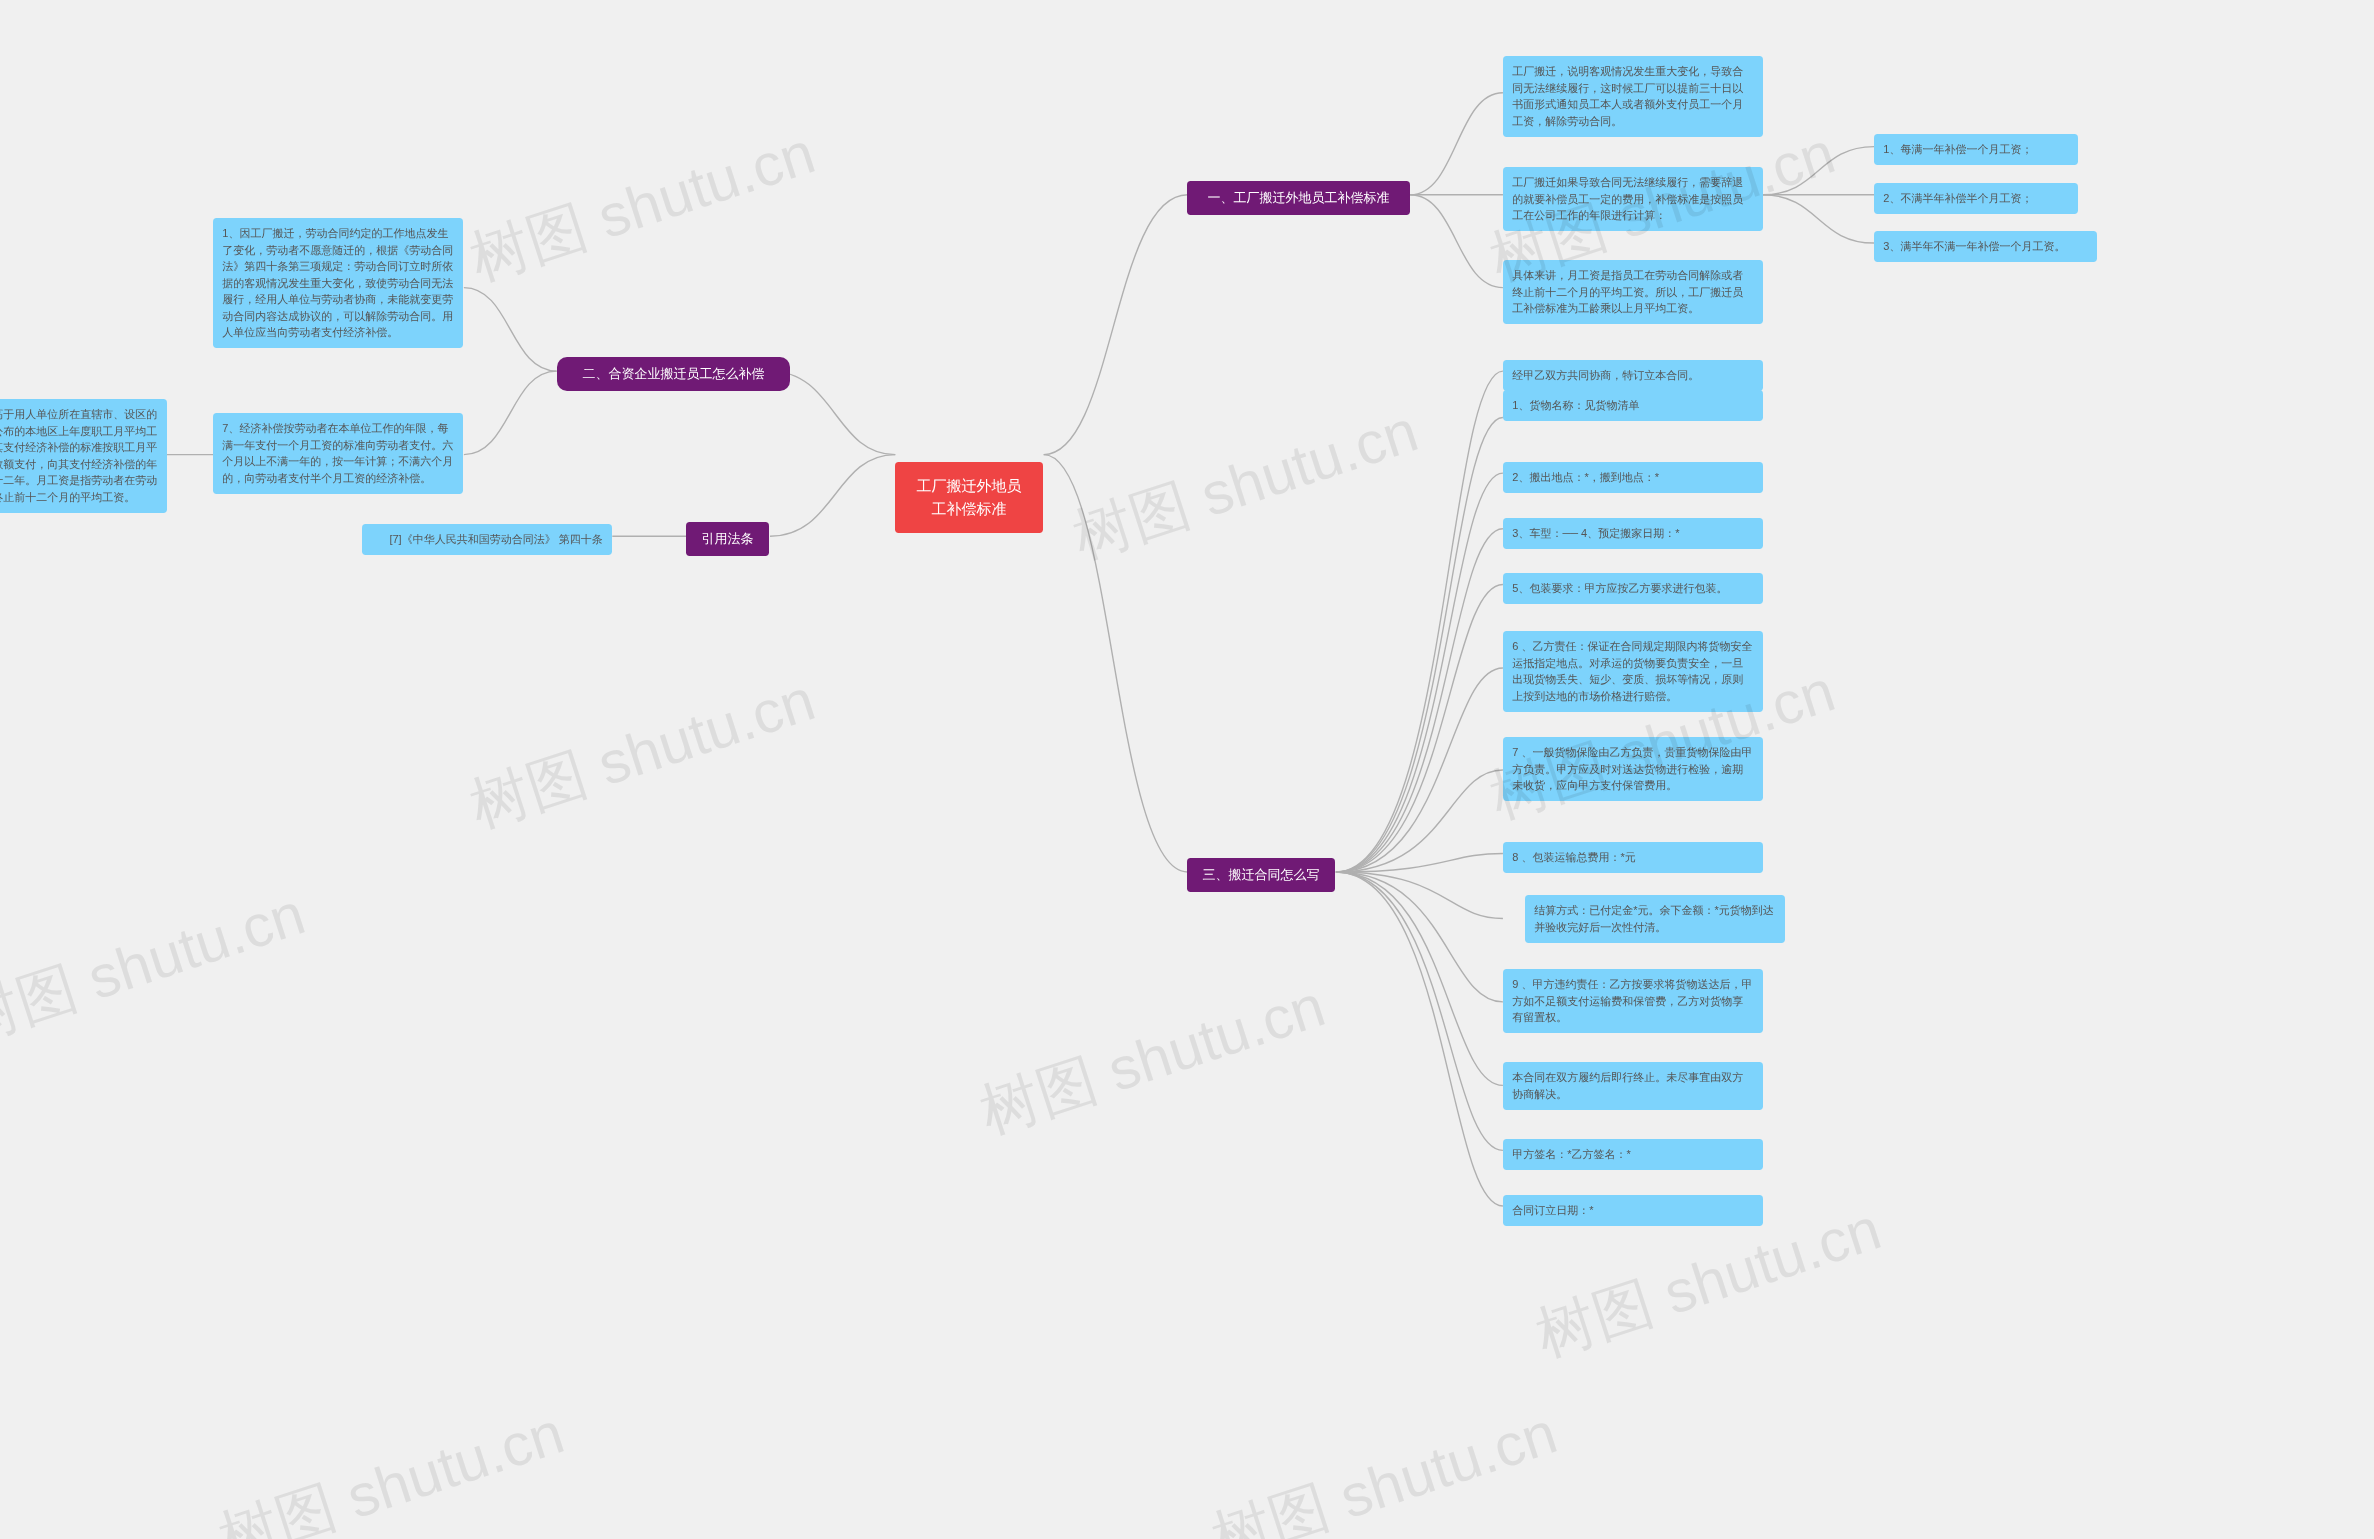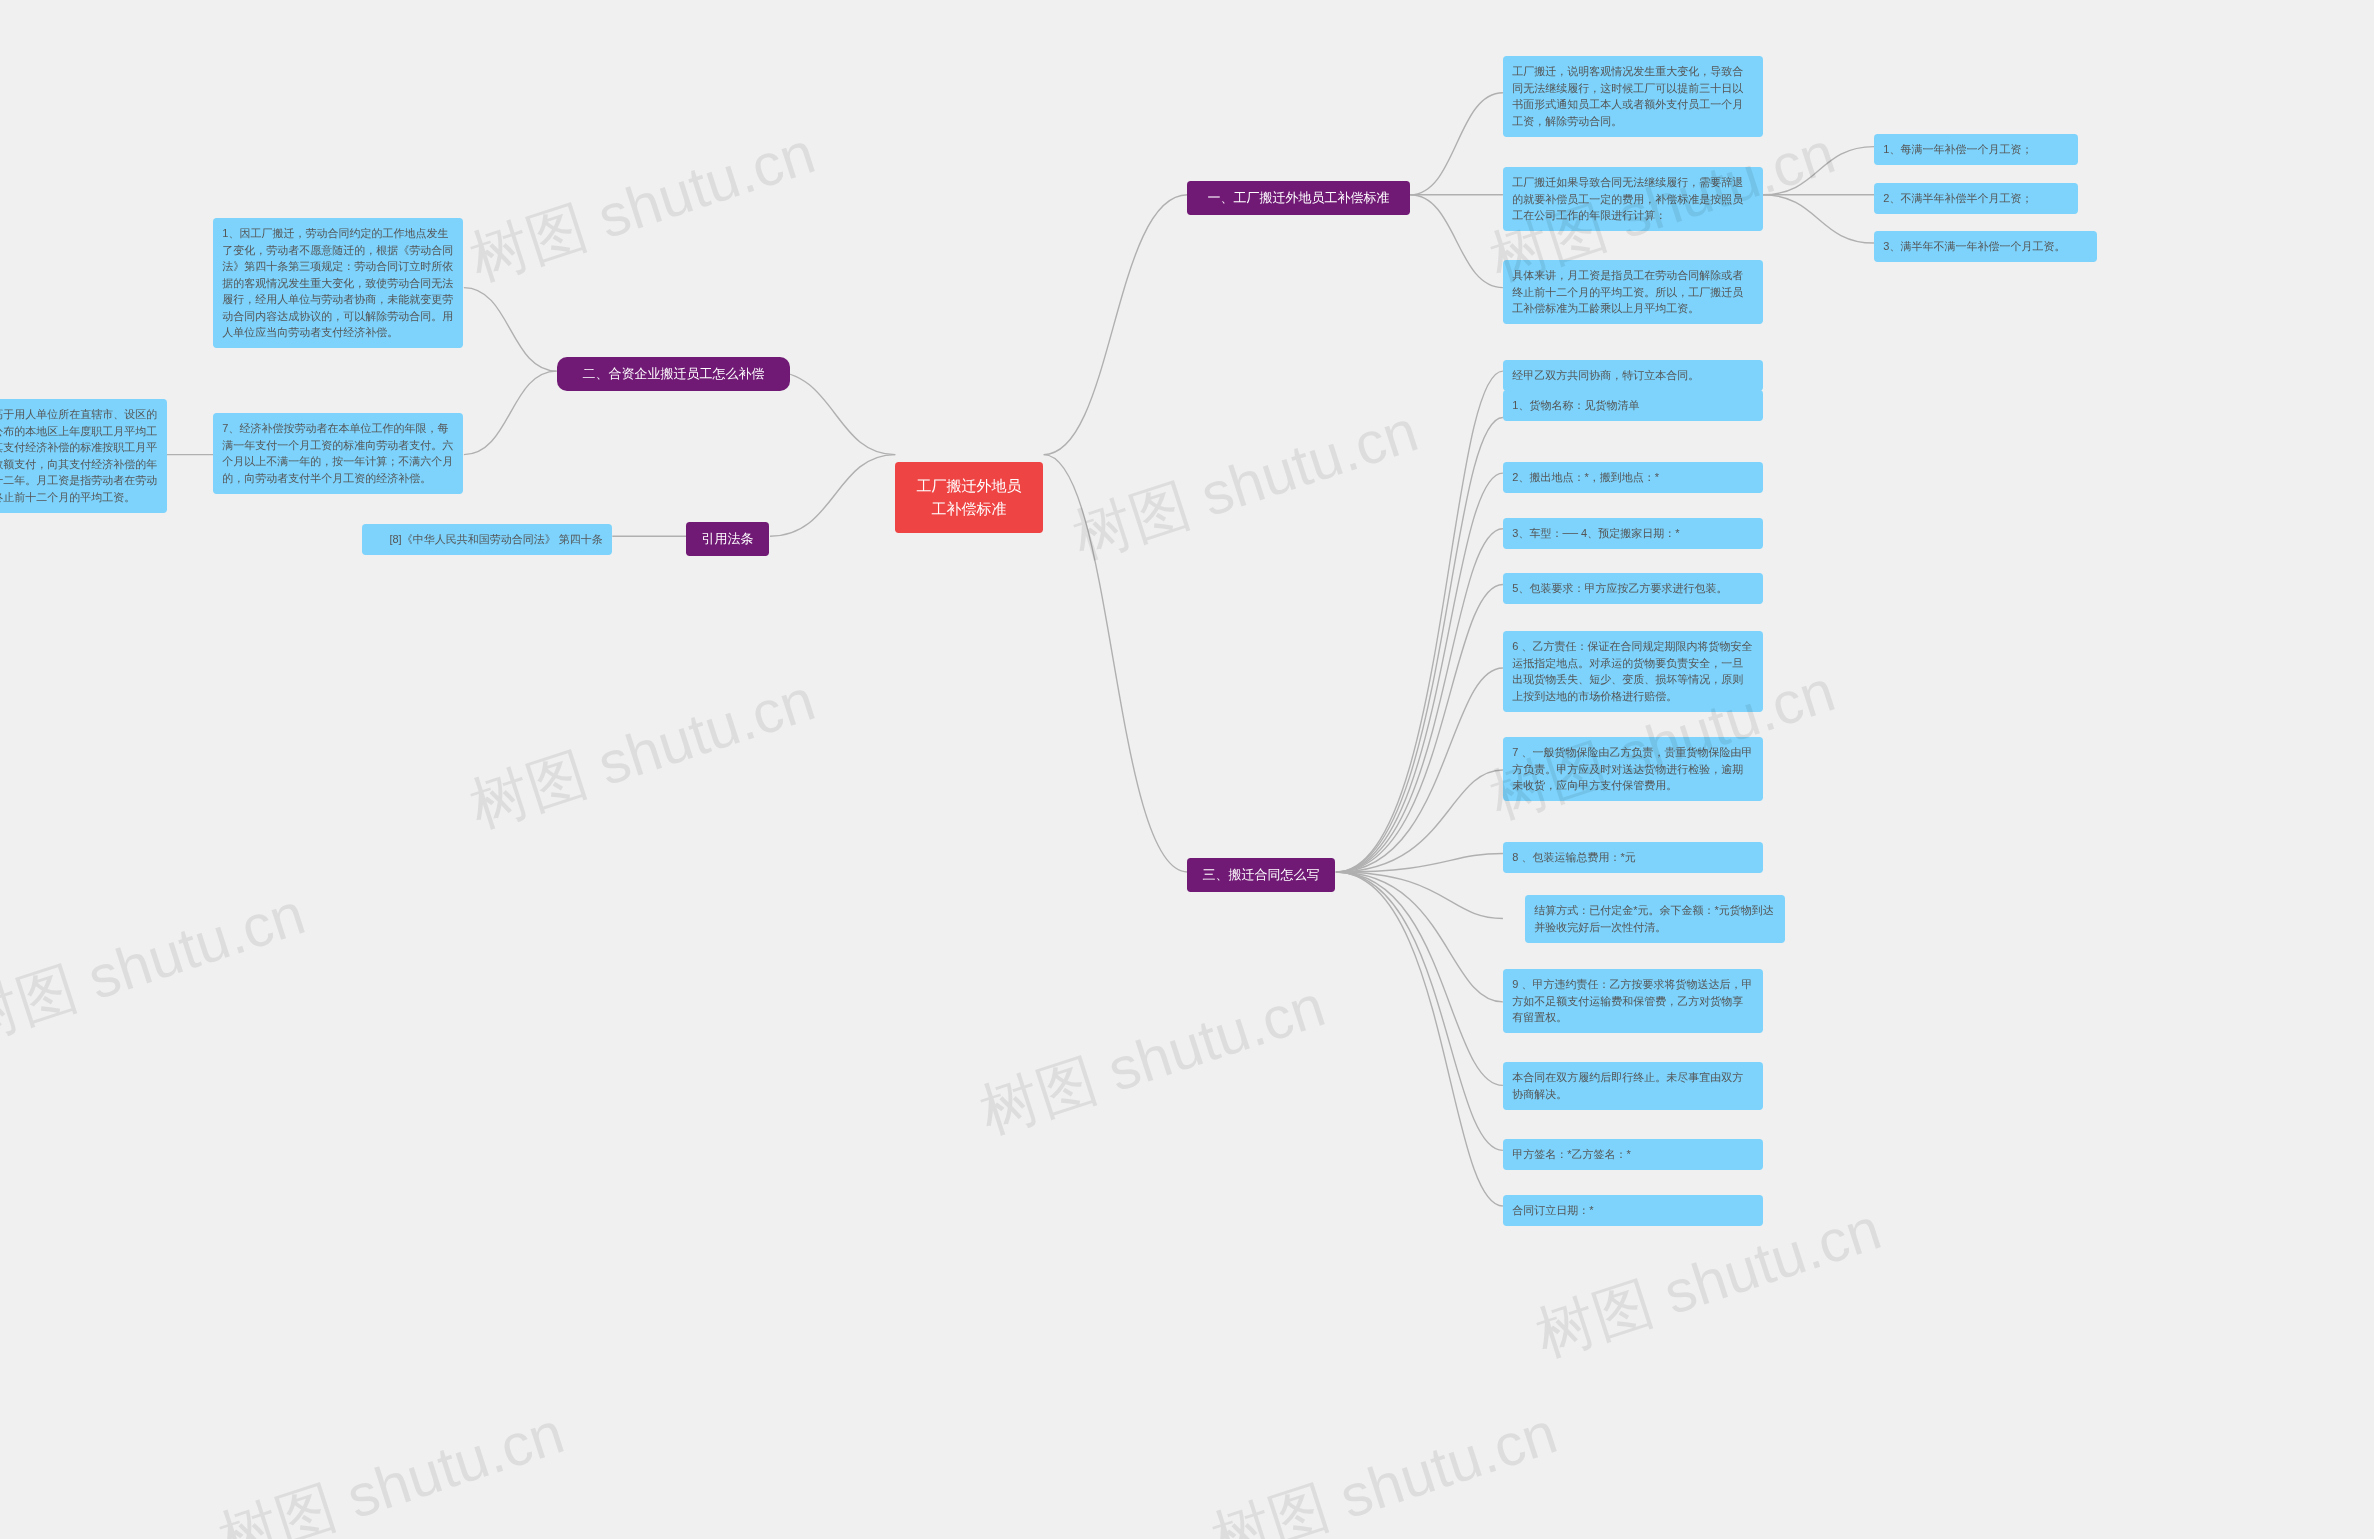--- a/index.html
+++ b/index.html
@@ -134,21 +134,21 @@
 <div class="node leaf" style="left:1503px; top:1139px; width:260px;">甲方签名：*乙方签名：*</div>
 <div class="node leaf" style="left:1503px; top:1195px; width:260px;">合同订立日期：*</div>
 
 <div class="node branch" style="left:557px; top:357px; width:233px;border-radius:10px;">二、合资企业搬迁员工怎么补偿</div>
 
 <div class="node leaf" style="left:213px; top:218px; width:250px;">1、因工厂搬迁，劳动合同约定的工作地点发生了变化，劳动者不愿意随迁的，根据《劳动合同法》第四十条第三项规定：劳动合同订立时所依据的客观情况发生重大变化，致使劳动合同无法履行，经用人单位与劳动者协商，未能就变更劳动合同内容达成协议的，可以解除劳动合同。用人单位应当向劳动者支付经济补偿。</div>
 <div class="node leaf" style="left:213px; top:413px; width:250px;">7、经济补偿按劳动者在本单位工作的年限，每满一年支付一个月工资的标准向劳动者支付。六个月以上不满一年的，按一年计算；不满六个月的，向劳动者支付半个月工资的经济补偿。</div>
 <div class="node leaf" style="left:-83px; top:399px; width:250px;">劳动者月工资高于用人单位所在直辖市、设区的市级人民政府公布的本地区上年度职工月平均工资三倍的，向其支付经济补偿的标准按职工月平均工资三倍的数额支付，向其支付经济补偿的年限最高不超过十二年。月工资是指劳动者在劳动合同解除或者终止前十二个月的平均工资。</div>
 
 <div class="node branch" style="left:686px; top:522px; width:83px;">引用法条</div>
-<div class="node leaf" style="left:362px; top:524px; width:250px; text-align:right;">[8]《中华人民共和国劳动合同法》 第四十条</div>
+<div class="node leaf" style="left:362px; top:524px; width:250px; text-align:right;">[7]《中华人民共和国劳动合同法》 第四十条</div>
 
 <div class="watermark" style="left:464px; top:167px;">树图 shutu.cn</div>
 <div class="watermark" style="left:1484px; top:167px;">树图 shutu.cn</div>
 <div class="watermark" style="left:1067px; top:445px;">树图 shutu.cn</div>
 <div class="watermark" style="left:1484px; top:705px;">树图 shutu.cn</div>
 <div class="watermark" style="left:464px; top:714px;">树图 shutu.cn</div>
 <div class="watermark" style="left:-46px; top:928px;">树图 shutu.cn</div>
 <div class="watermark" style="left:213px; top:1447px;">树图 shutu.cn</div>
 <div class="watermark" style="left:974px; top:1020px;">树图 shutu.cn</div>
 <div class="watermark" style="left:1530px; top:1243px;">树图 shutu.cn</div>

